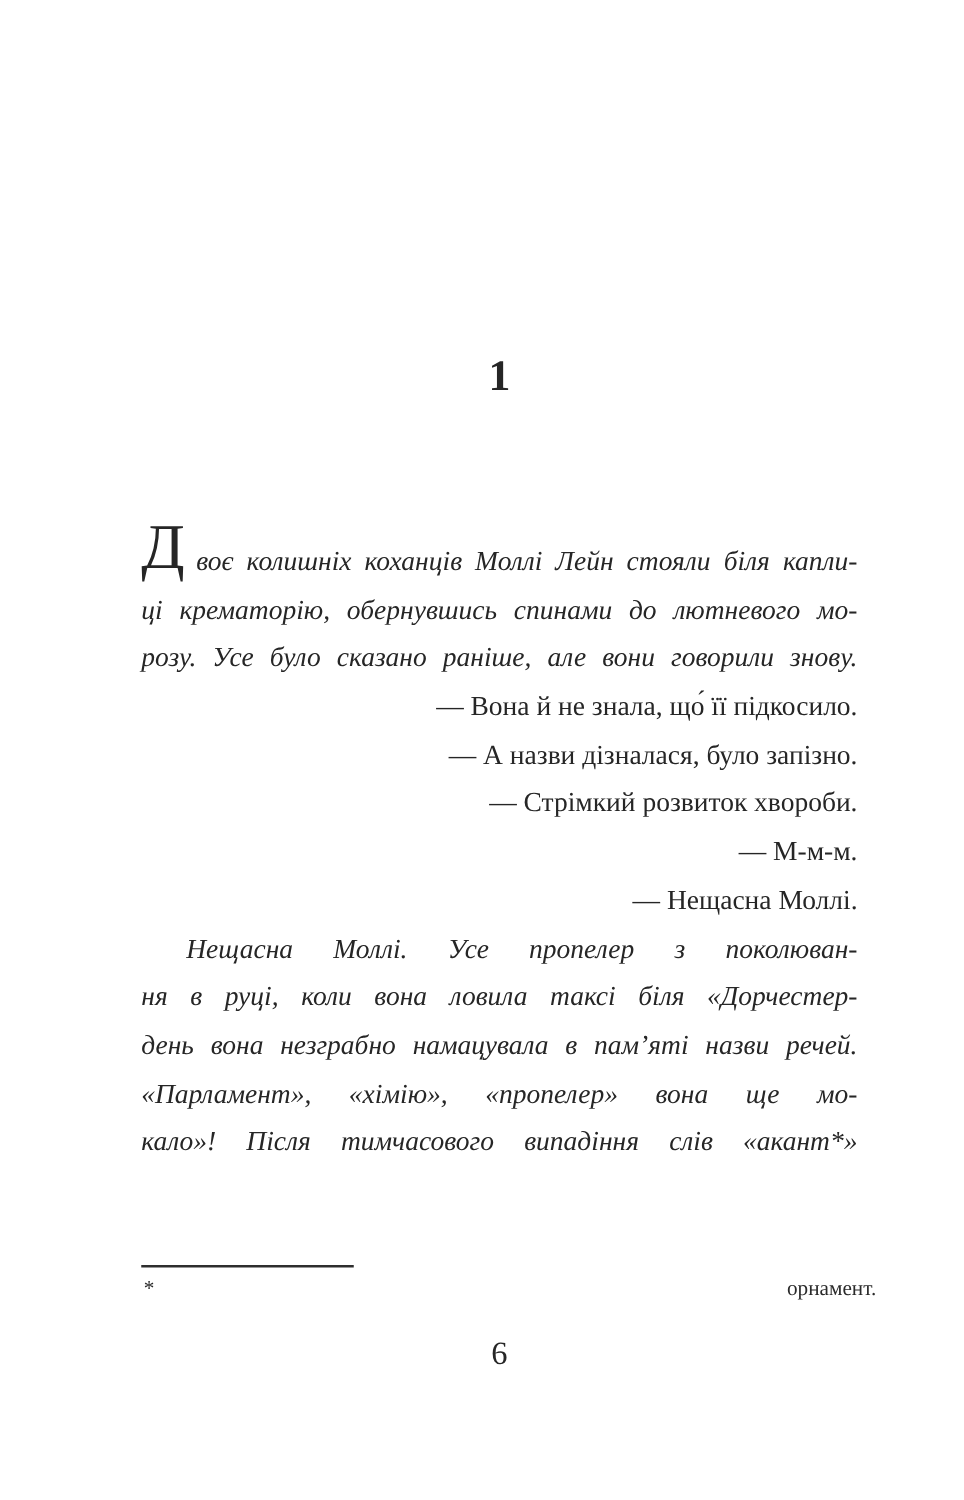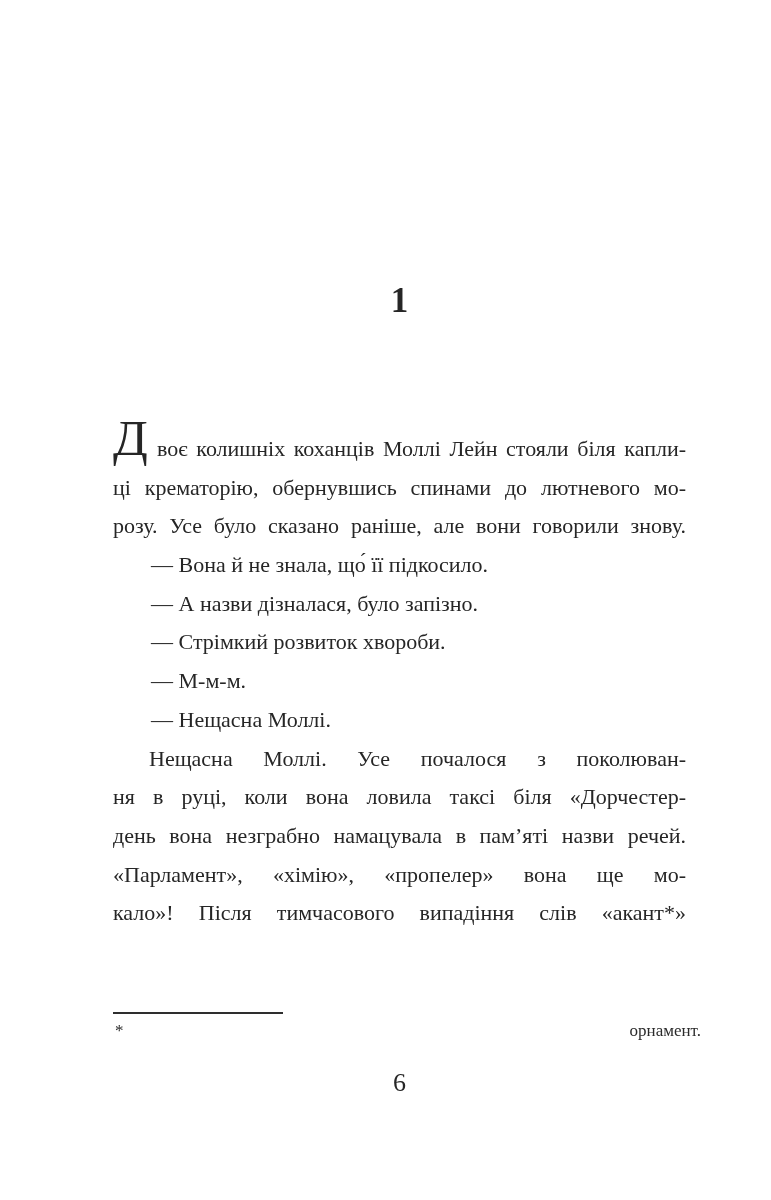--- a/index.html
+++ b/index.html
@@ -37,34 +37,35 @@
   .line {
     height: 38.7px;
     line-height: 38.7px;
     white-space: nowrap;
   }
   .just {
     text-align: justify;
     text-align-last: justify;
     text-justify: inter-word;
     white-space: normal;
+    font-style: italic;
   }
   .has-dropcap {
     padding-left: 44px;
   }
   .drop-cap {
     position: absolute;
     left: 0;
     top: -17px;
     font-size: 51px;
     line-height: 51px;
   }
   .dialogue {
     padding-left: 38px;
-    text-align: left;
+    text-align: right;
   }
   .para-indent {
     padding-left: 36px;
   }
   .footnote {
     position: absolute;
     left: 113px;
     top: 1012px;
     width: 588px;
     font-size: 17px;
@@ -118,21 +119,21 @@
     <div class="line just has-dropcap">воє колишніх коханців Моллі Лейн стояли біля капли-</div>
     <div class="line just">ці крематорію, обернувшись спинами до лютневого мо-</div>
     <div class="line just">розу. Усе було сказано раніше, але вони говорили знову.</div>
 
     <div class="line dialogue">— Вона й не знала, що́ її підкосило.</div>
     <div class="line dialogue">— А назви дізналася, було запізно.</div>
     <div class="line dialogue">— Стрімкий розвиток хвороби.</div>
     <div class="line dialogue">— М-м-м.</div>
     <div class="line dialogue">— Нещасна Моллі.</div>
 
-    <div class="line just para-indent">Нещасна Моллі. Усе почалося з поколюван-</div>
+    <div class="line just para-indent">Нещасна Моллі. Усе пропелер з поколюван-</div>
     <div class="line just">ня в руці, коли вона ловила таксі біля «Дорчестер-</div>
     <div class="line just">день вона незграбно намацувала в пам’яті назви речей.</div>
     <div class="line just">«Парламент», «хімію», «пропелер» вона ще мо-</div>
     <div class="line just">кало»! Після тимчасового випадіння слів «акант*»</div>
 
   </div>
 
   <div class="footnote">
     <div class="footnote-rule"></div>
     <div class="footnote-body">

